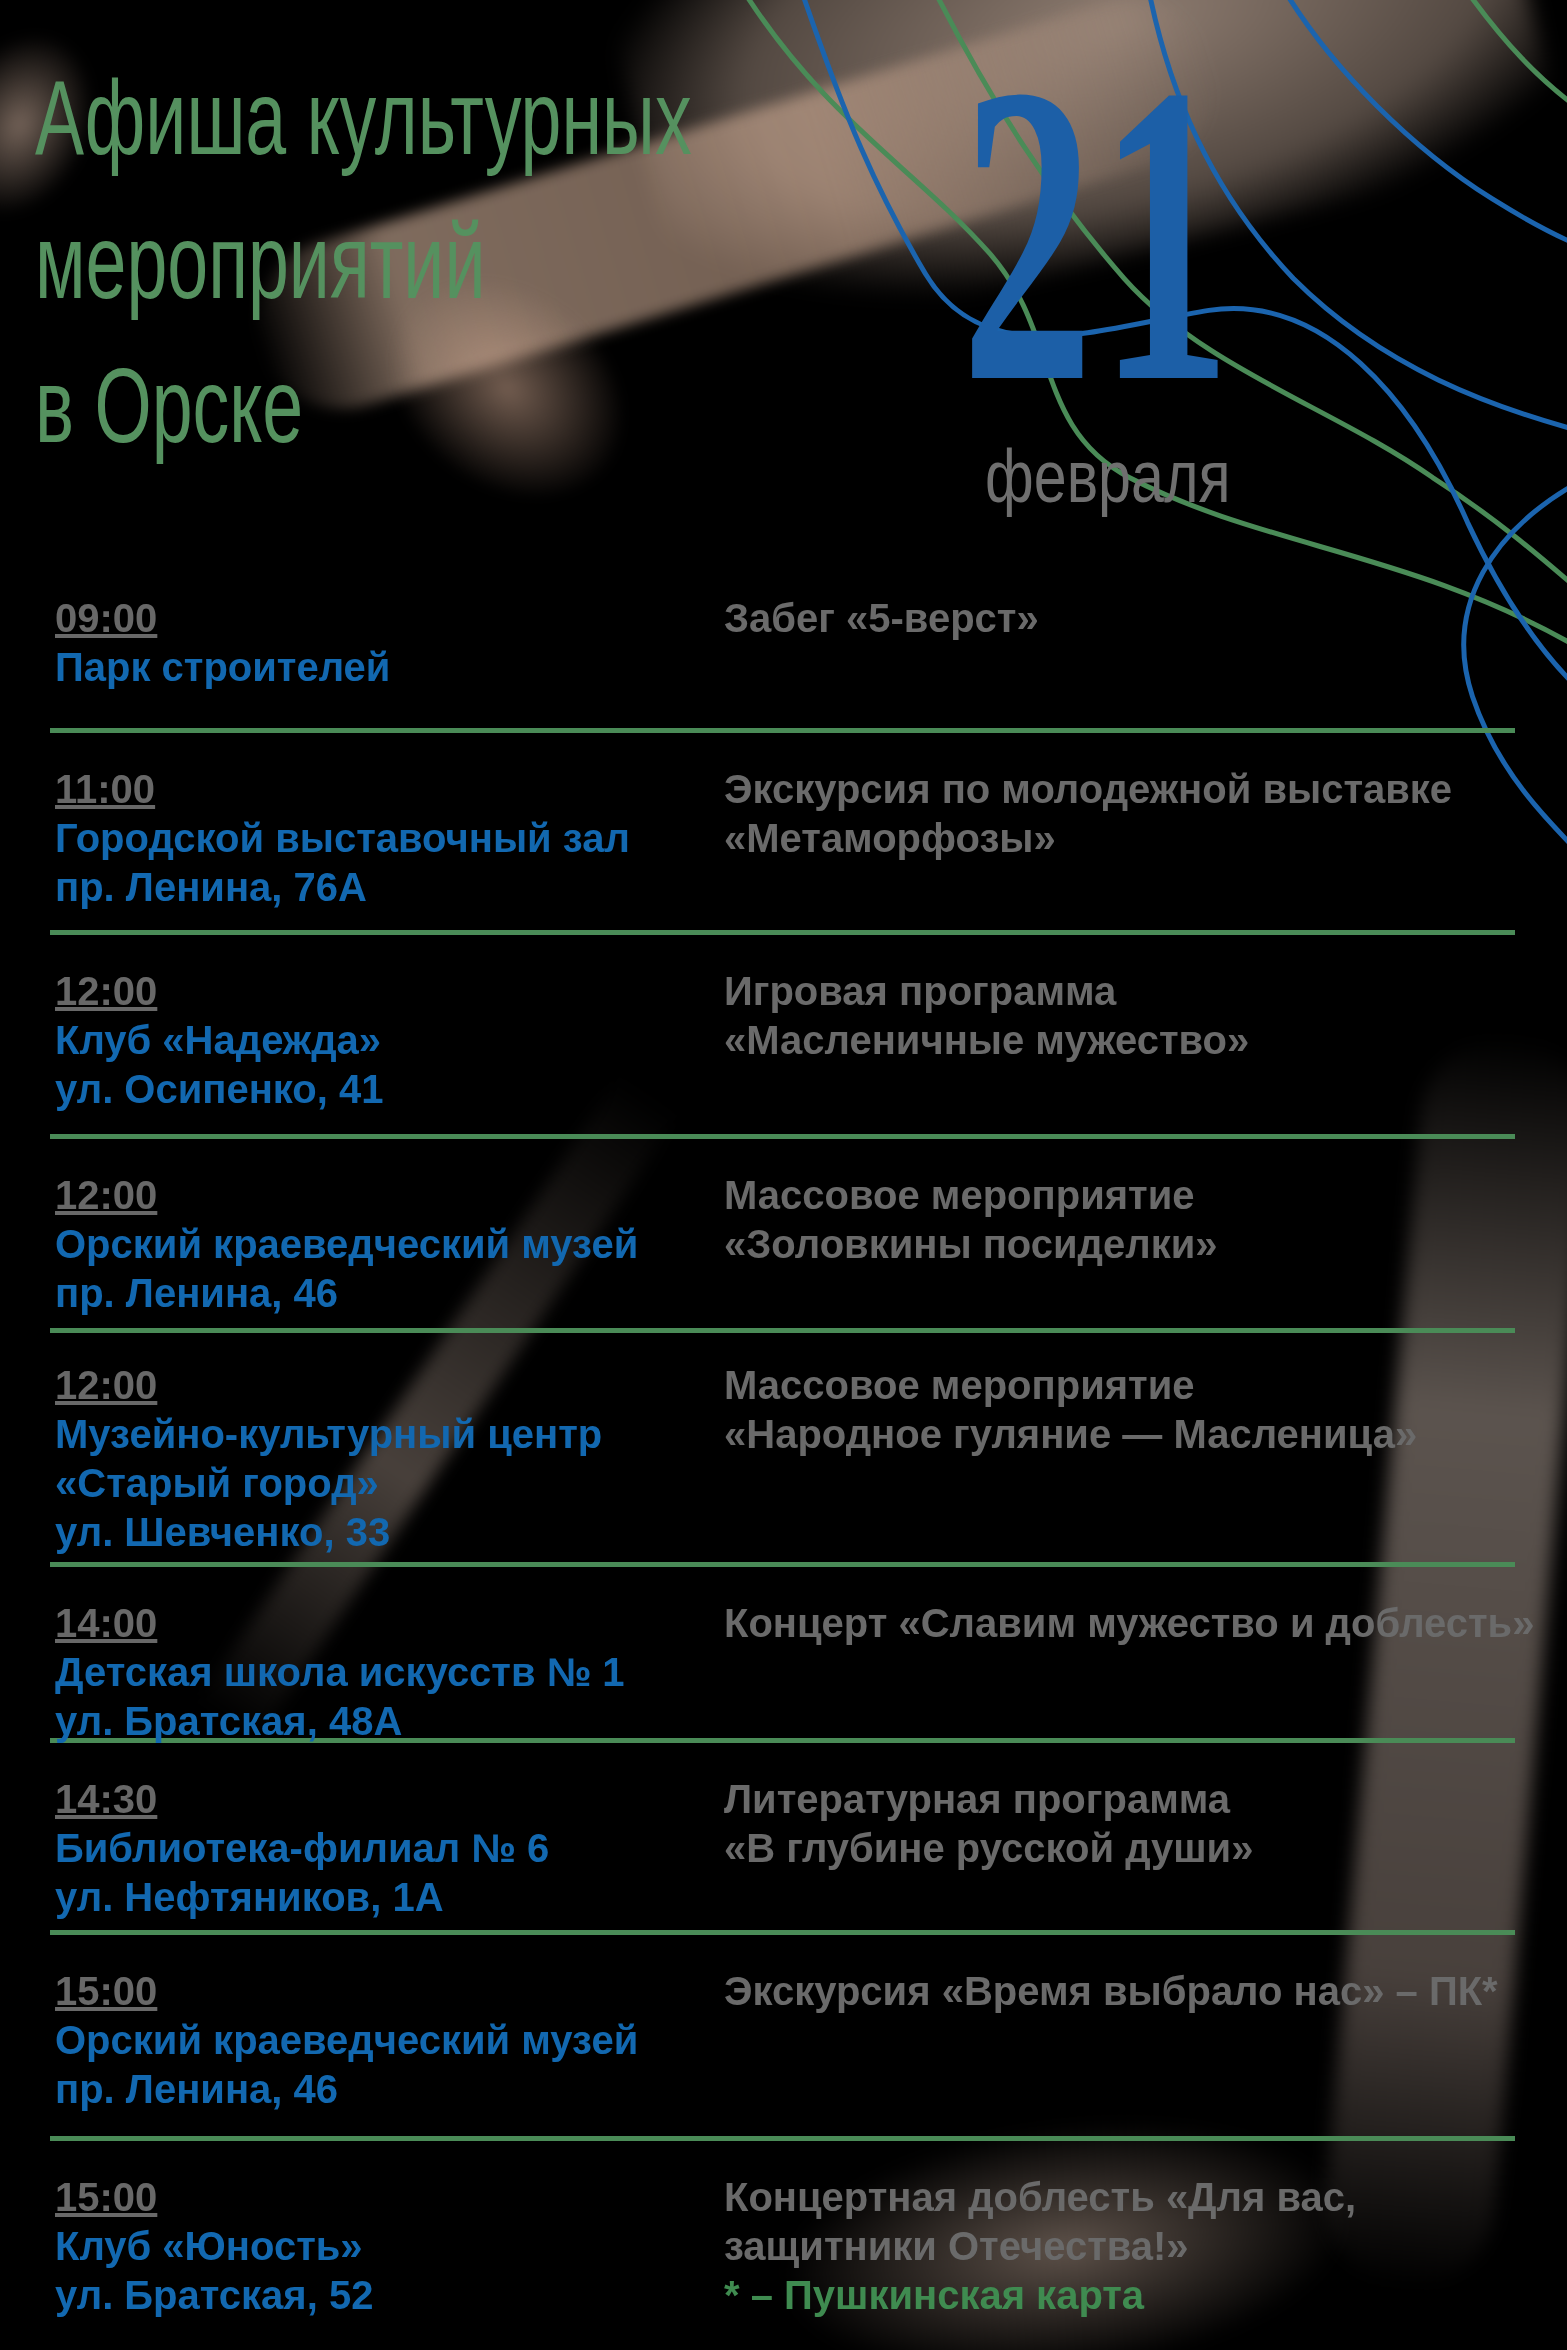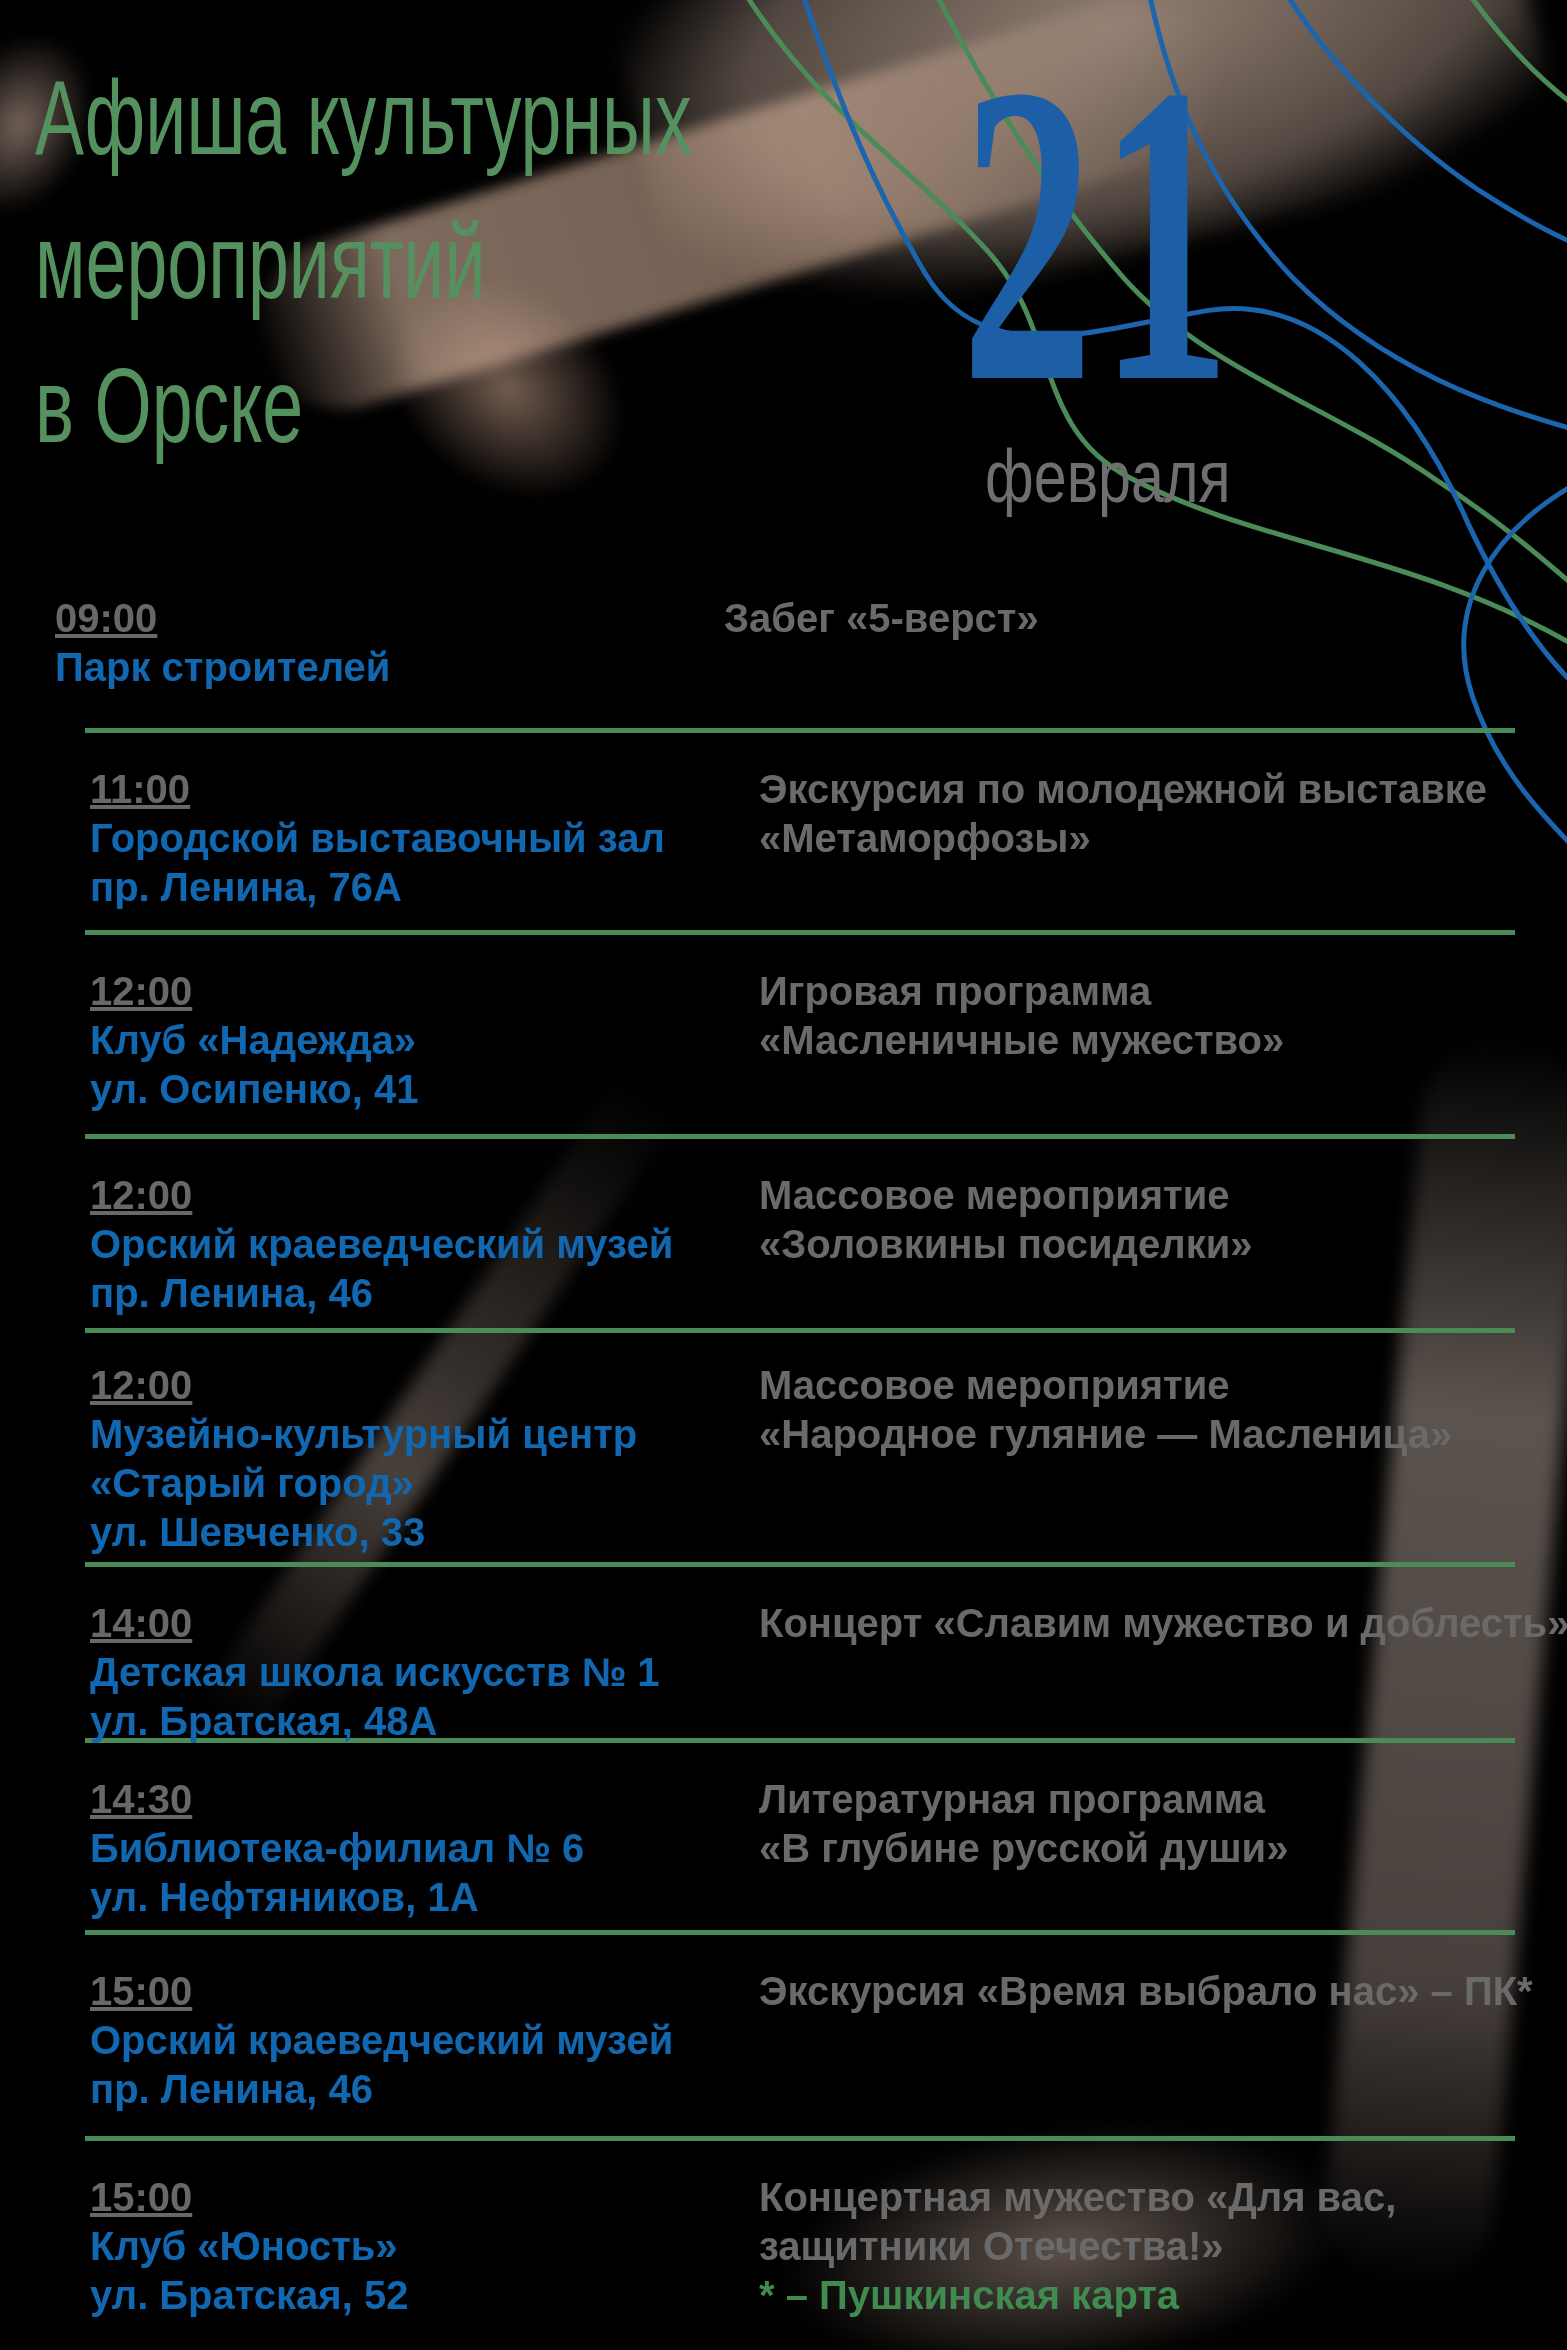--- a/index.html
+++ b/index.html
@@ -81,21 +81,21 @@
     transform:scaleX(.80); transform-origin:left top;
     white-space:nowrap;
   }
 
   
   .rows { position:absolute; left:50px; top:562px; width:1465px; z-index:3; }
   .row {
     display:grid; grid-template-columns:669px 1fr;
     box-sizing:border-box; padding:32px 0 0 5px;
   }
-  .row + .row { border-top:5px solid #4a8b57;margin-left:35px; }
+  .row + .row { border-top:5px solid #4a8b57; }
   .row:nth-of-type(1){ height:166px; }
   .row:nth-of-type(2){ height:202px; }
   .row:nth-of-type(3){ height:204px; }
   .row:nth-of-type(4){ height:194px; }
   .row:nth-of-type(5){ height:234px; padding-top:28px; }
   .row:nth-of-type(6){ height:176px; }
   .row:nth-of-type(7){ height:192px; }
   .row:nth-of-type(8){ height:206px; }
 
   .cell { font-size:40px; line-height:49px; font-weight:700; }
@@ -233,21 +233,21 @@
       </div>
     </div>
 
     <div class="row">
       <div class="cell">
         <span class="time">15:00</span>
         <span class="venue">Клуб «Юность»</span>
         <span class="venue">ул. Братская, 52</span>
       </div>
       <div class="cell">
-        <span class="event">Концертная мужество «Для вас,</span>
+        <span class="event">Концертная доблесть «Для вас,</span>
         <span class="event">защитники Отечества!»</span>
         <span class="note">* – Пушкинская карта</span>
       </div>
     </div>
 
   </div>
 </div>
 
 
 </body></html>

